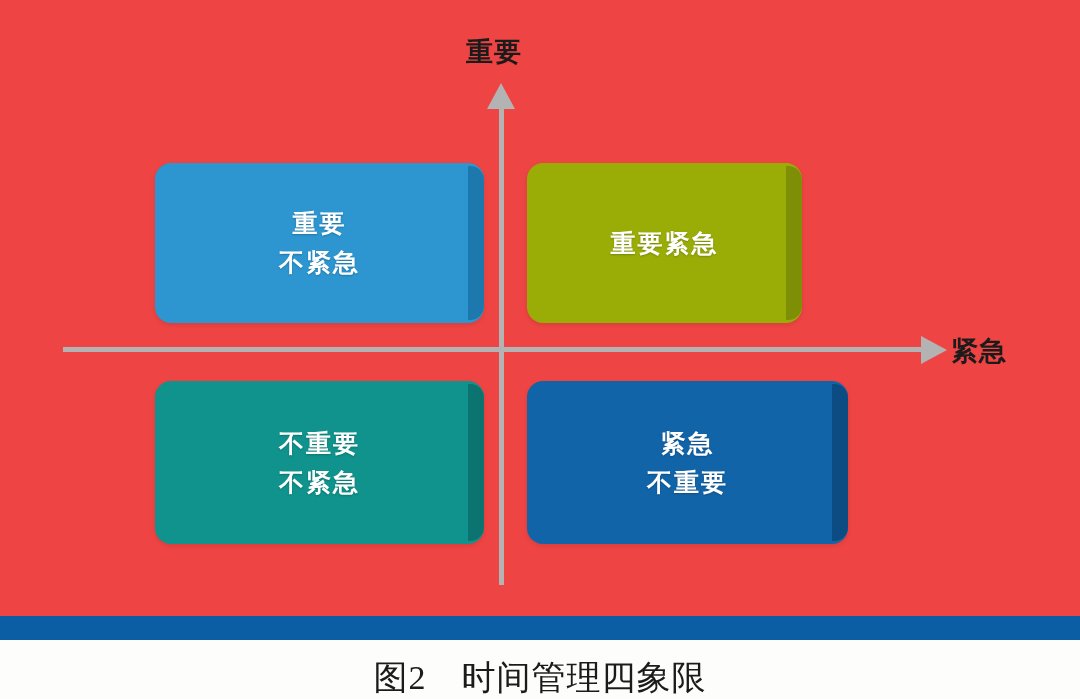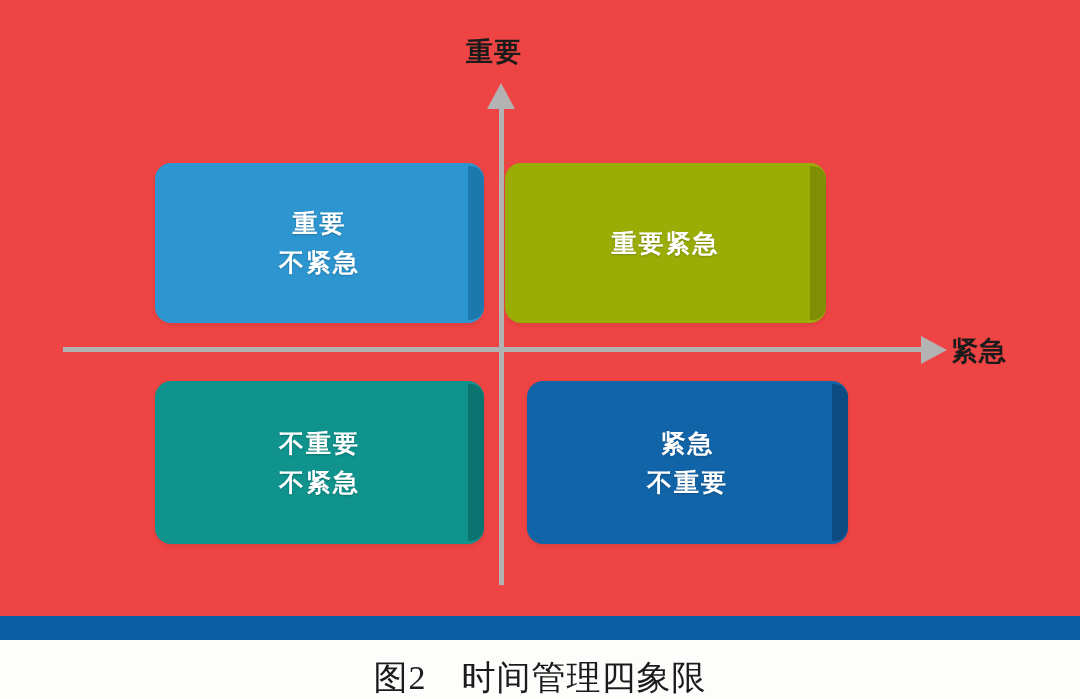--- a/index.html
+++ b/index.html
@@ -107,22 +107,22 @@
   #quad-important-not-urgent {
     left: 155px; top: 163px;
     width: 329px; height: 160px;
     background: #2d96d0;
     box-shadow: 0 2px 5px rgba(0,0,0,0.10);
   }
   #quad-important-not-urgent .shade { background: #1d79ad; }
 
   
   #quad-important-urgent {
-    left: 505px; top: 163px;
-    width: 321px; height: 160px;
+    left: 527px; top: 163px;
+    width: 275px; height: 160px;
     background: #9aad07;
     box-shadow: 0 2px 5px rgba(0,0,0,0.10);
   }
   #quad-important-urgent .shade { background: #7f8f05; }
 
   
   #quad-not-important-not-urgent {
     left: 155px; top: 381px;
     width: 329px; height: 163px;
     background: #0f938c;

